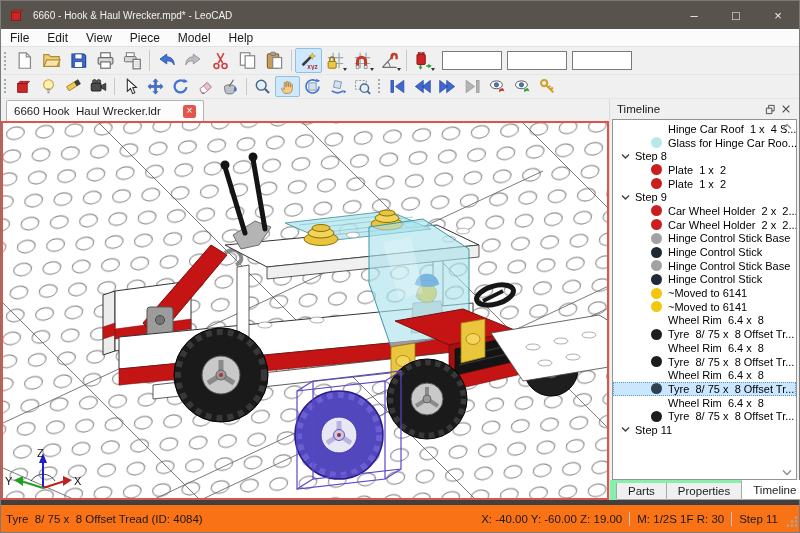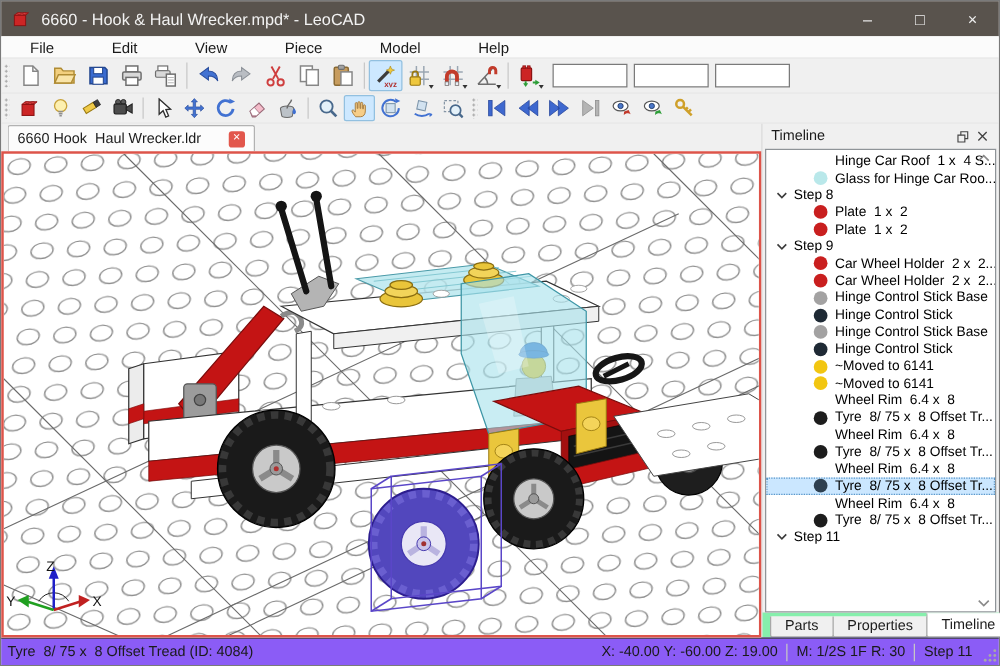--- a/index.html
+++ b/index.html
@@ -2,26 +2,26 @@
 <html><head>
 <meta charset="utf-8">
 <style>
   * { margin:0; padding:0; box-sizing:border-box; }
   html,body { width:800px; height:533px; font-family:"Liberation Sans","DejaVu Sans",sans-serif; background:#e8e8e8; overflow:hidden; }
   .window { width:800px; height:533px; display:flex; flex-direction:column; border:1px solid #7a7a7a; background:#f0f0f0; }
 
   
   .titlebar { height:28px; background:#59534d; display:flex; align-items:center; flex:0 0 auto; }
   .titlebar .appicon { width:16px; height:16px; margin:0 8px; }
-  .titlebar .title { color:#f2f2f2; font-size:13px; flex:1; white-space:pre; overflow:hidden; }
+  .titlebar .title { color:#f2f2f2; font-size:10px; flex:1; white-space:pre; overflow:hidden; }
   .wbtn { width:42px; height:28px; display:flex; align-items:center; justify-content:center; color:#eee; font-size:13px; cursor:default; }
 
   
   .menubar { height:18px; background:#fbfbfb; border-bottom:1px solid #e2e2e2; display:flex; align-items:center; flex:0 0 auto; }
-  .menu-item { padding:0 23px; font-size:12px; color:#1a1a1a; height:100%; display:flex; align-items:center; }
+  .menu-item { padding:0 9px; font-size:12px; color:#1a1a1a; height:100%; display:flex; align-items:center; }
 
   
   .toolbar { background:#f0f0f0; display:flex; align-items:center; flex:0 0 auto; border-bottom:1px solid #e6e6e6; }
   .toolbar.row1 { height:28px; }
   .toolbar.row2 { height:24px; }
   .tgrip { width:5px; height:70%; margin:0 3px 0 2px; background-image:radial-gradient(#a8a8a8 35%, transparent 40%); background-size:4px 4px; }
   .tsep { width:1px; height:78%; background:#c8c8c8; margin:0 3px; }
   .tbtn { position:relative; border:1px solid transparent; background:transparent; display:flex; align-items:center; justify-content:center; border-radius:2px; padding:0; }
   .row1 .tbtn { width:27px; height:25px; }
   .row2 .tbtn { width:25px; height:21px; }
@@ -53,21 +53,21 @@
   .dot { width:11px; height:11px; border-radius:50%; margin-right:6px; flex:0 0 auto; }
   .tl-row.sel { background:#cbe7ff; outline:1px dotted #5a96c8; outline-offset:-1px; }
   .scroll-arrow { position:absolute; right:4px; width:10px; height:7px; }
   .scroll-arrow.up { top:3px; } .scroll-arrow.down { bottom:3px; }
 
   .panel-tabs { height:20px; display:flex; align-items:flex-end; padding-left:6px; flex:0 0 auto; background:#86efac; }
   .ptab { font-size:11.5px; color:#1c1c1c; padding:0 11px; display:flex; align-items:center; border:1px solid #a8a8a8; border-top:none; background:#f0f0f0; border-radius:0 0 2px 2px; margin-right:-1px; height:17px; }
   .ptab.active { background:#fff; height:20px; border-top:1px solid #fff; margin-top:-1px; z-index:2; }
 
   
-  .statusbar { height:22px; background:#8b5cf6; border-top:1px solid #404040; display:flex; align-items:center; font-size:11.5px; color:#1a1a1a; flex:0 0 auto; }
+  .statusbar { height:32px; background:#f97316; border-top:5px solid #404040; display:flex; align-items:center; font-size:11.5px; color:#1a1a1a; flex:0 0 auto; }
   .sb-part { flex:1; padding-left:5px; white-space:pre; }
   .sb-field { padding:0 7px; white-space:pre; }
   .sb-sep { width:1px; height:14px; background:#c6c6c6; }
   .sb-grip { width:14px; height:100%; }
   svg { display:block; }
 </style>
 </head>
 <body>
 
 <svg width="0" height="0" style="position:absolute">

